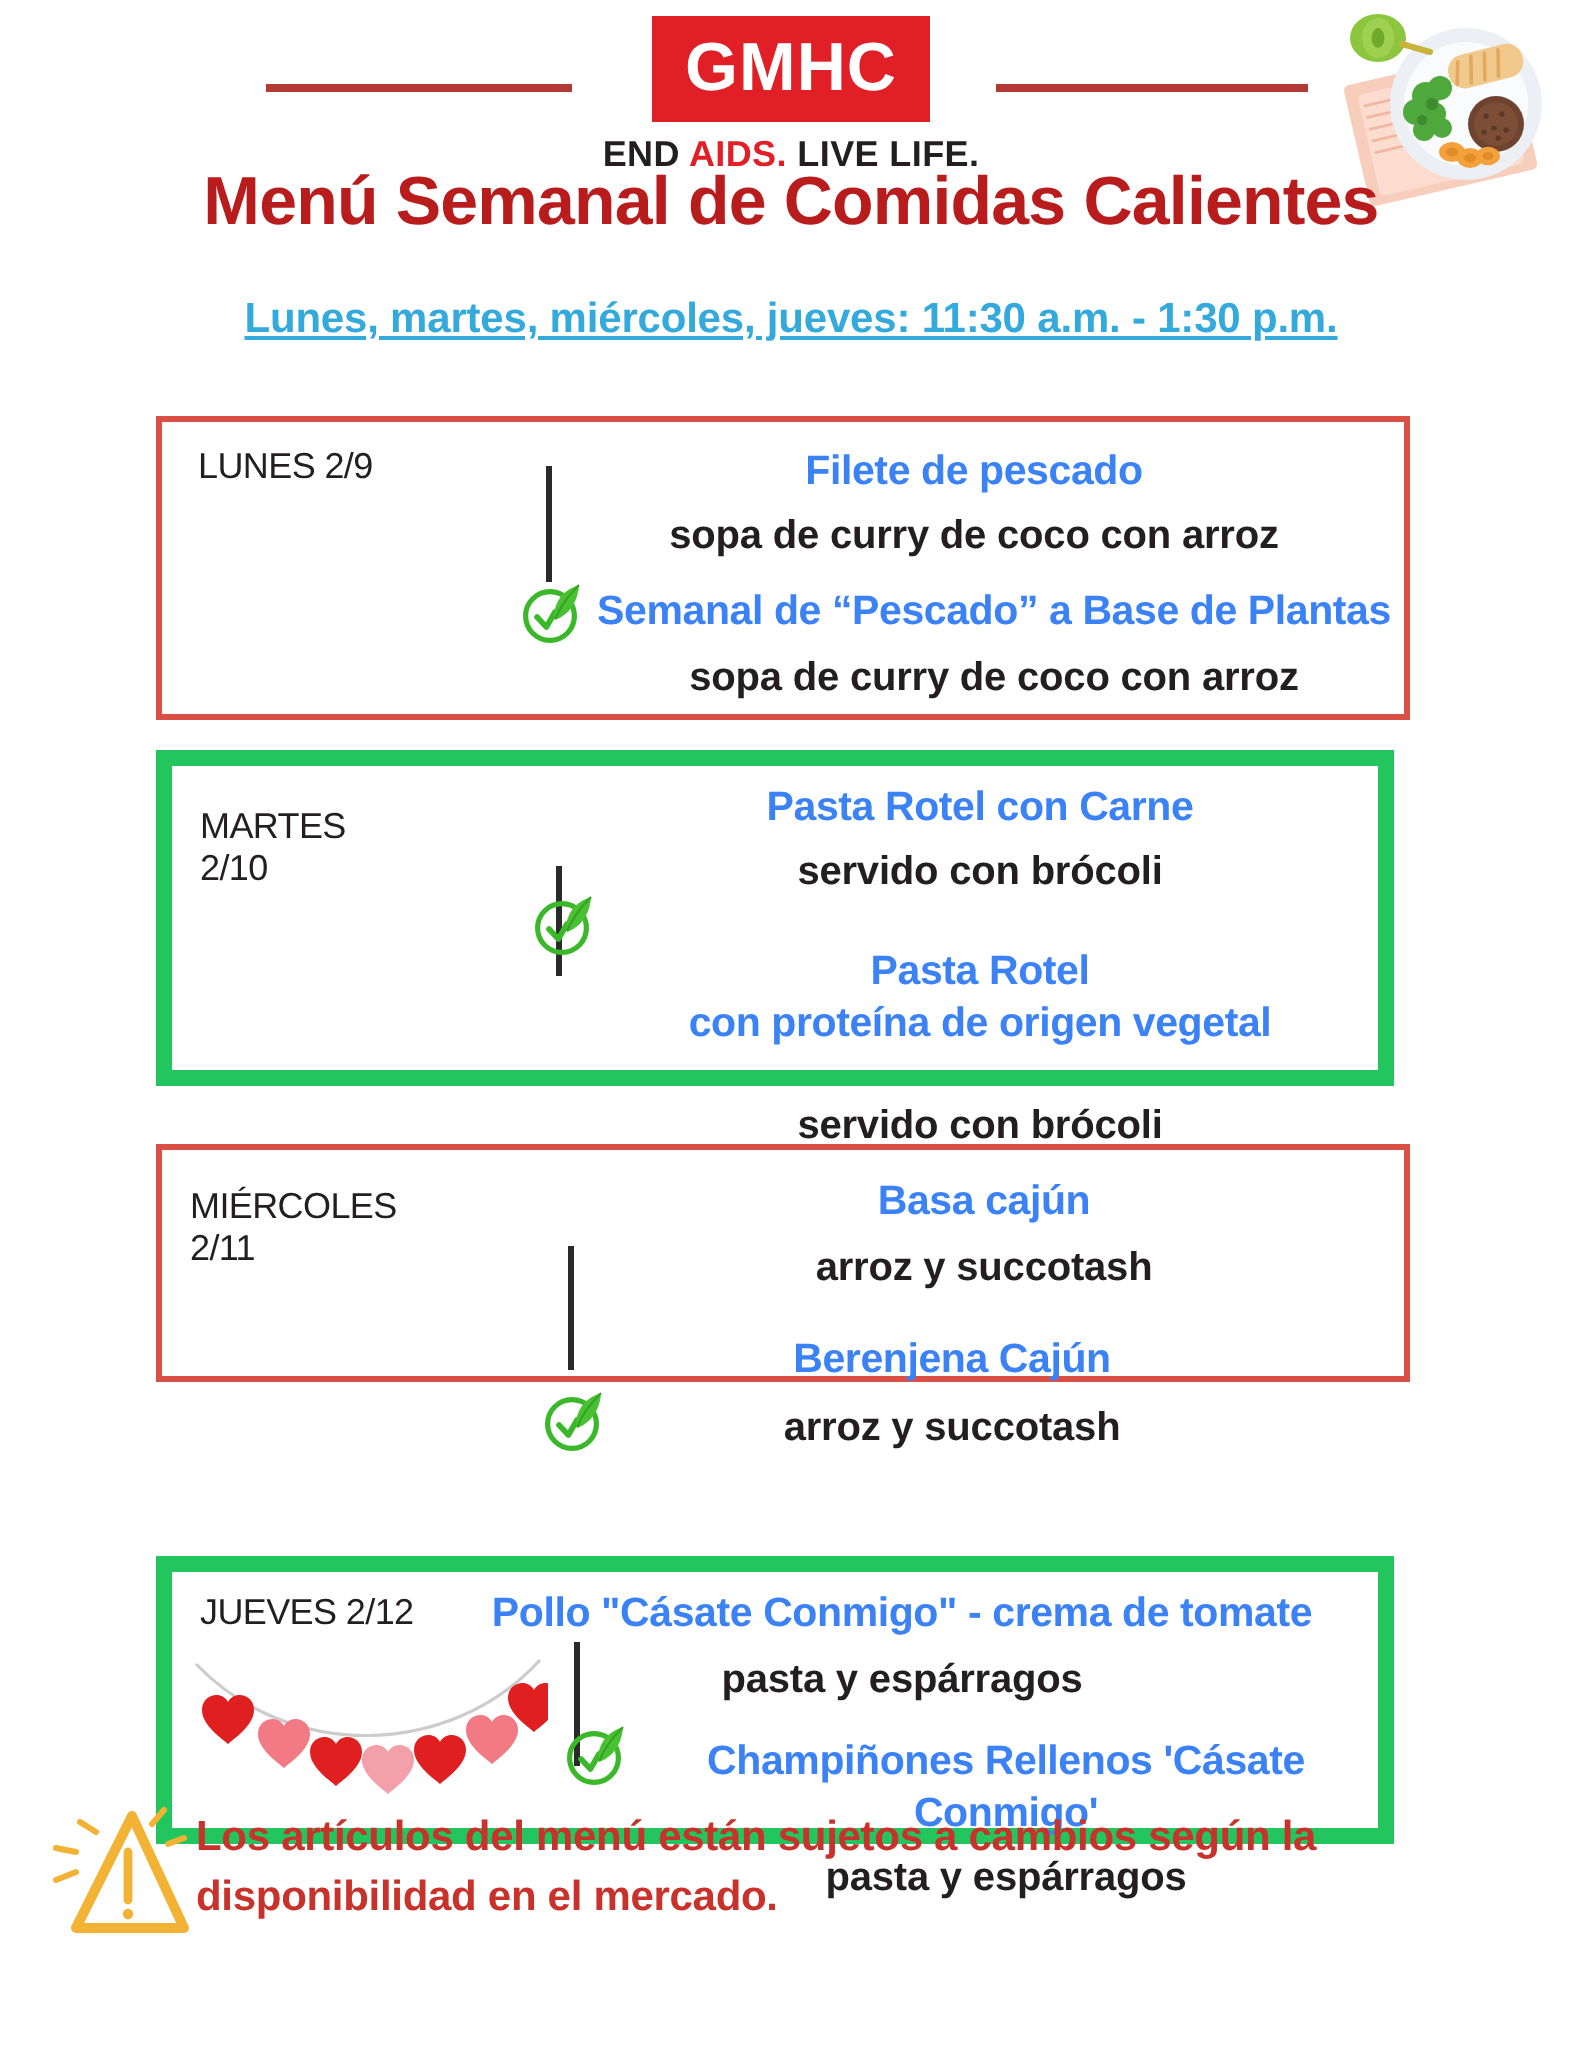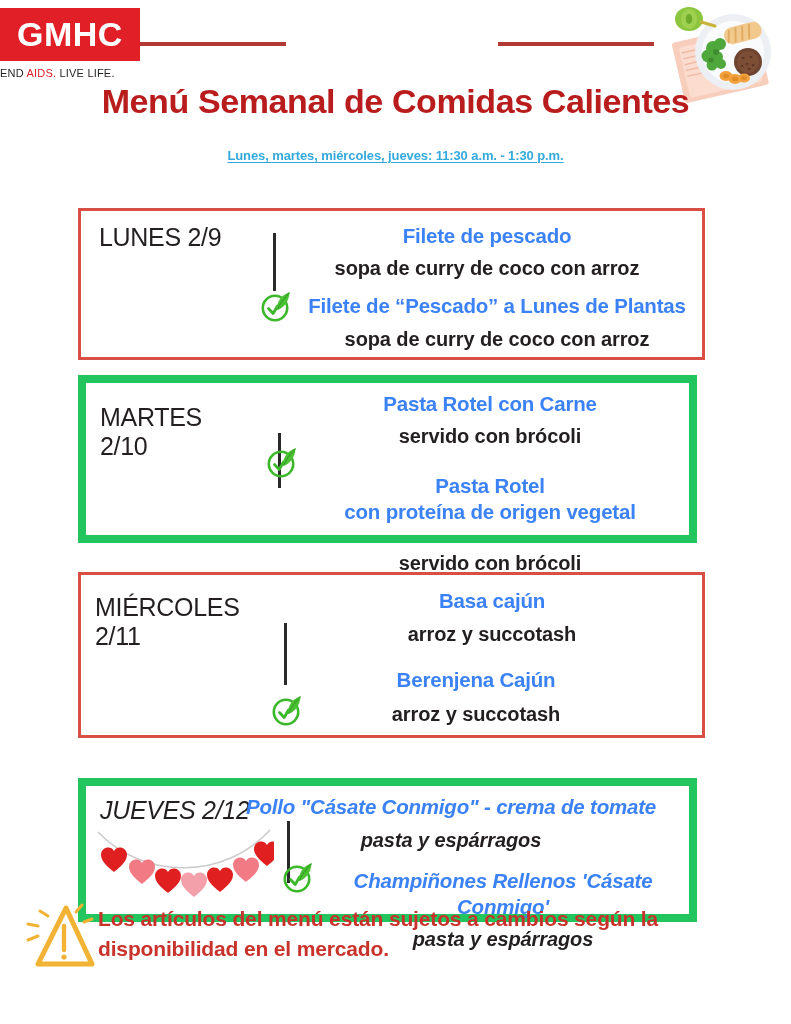--- a/index.html
+++ b/index.html
@@ -35,37 +35,37 @@
     background: #b33a32;
   }
   .rule-left  { left: 133px; width: 153px; }
   .rule-right { left: 498px; width: 156px; }
 
   .logo-block {
     position: absolute;
     left: 0;
     top: 0;
     width: 791px;
-    text-align: left;
+    text-align: center;
   }
   .logo-box {
     display: inline-block;
     background: #e01f26;
     color: #ffffff;
     font-weight: bold;
     font-size: 34px;
     letter-spacing: 0.5px;
     line-height: 1;
     padding: 9px 17px 10px 17px;
     font-family: "Liberation Sans", sans-serif;
   }
   .logo-tag {
     margin-top: 6px;
-    font-size: 11px;
-    font-weight: normal;
+    font-size: 18px;
+    font-weight: bold;
     letter-spacing: 0.2px;
     color: #231f20;
   }
   .logo-tag .aids { color: #e01f26; }
 
   .page-title {
     position: absolute;
     top: 82px;
     left: 0;
     width: 791px;
@@ -74,21 +74,21 @@
     font-weight: bold;
     letter-spacing: -0.4px;
     color: #b91c1c;
   }
   .subtitle {
     position: absolute;
     top: 148px;
     left: 0;
     width: 791px;
     text-align: center;
-    font-size: 13px;
+    font-size: 21px;
     font-weight: bold;
     color: #34a9dc;
     text-decoration: underline;
     text-underline-offset: 2px;
     letter-spacing: -0.1px;
   }
 
   
   .food-art {
     position: absolute;
@@ -102,21 +102,21 @@
   .day-box {
     position: absolute;
     box-sizing: border-box;
     background: #ffffff;
   }
   .day-box.red   { border: 3px solid #d94f46; }
   .day-box.black { border: 8px solid #22c55e; }
 
   .day-label {
     position: absolute;
-    font-size: 25px;
+    font-size: 18px;
     font-weight: normal;
     color: #231f20;
     letter-spacing: -0.3px;
     line-height: 1.16;
     white-space: pre-line;
   }
 
   .divider {
     position: absolute;
     width: 3px;
@@ -283,21 +283,21 @@
   <div class="leaf-check" style="left:179px; top:78px;">
     <svg viewBox="0 0 34 34" width="34" height="34">
       <circle cx="15" cy="19" r="12.2" fill="none" stroke="#3ab82a" stroke-width="2.6"></circle>
       <path d="M8.5 19.5 L13.2 24.5 L17.5 17" fill="none" stroke="#3ab82a" stroke-width="2.8" stroke-linecap="round" stroke-linejoin="round"></path>
       <path d="M17 18 C18 10 23 5.5 29.5 3.5 C29 11 25.5 18 17.5 21 Z" fill="#49c132"></path>
       <path d="M17.6 20.6 C20 14 24.5 8.5 29.5 3.5" fill="none" stroke="#36a325" stroke-width="1.1"></path>
     </svg>
   </div>
 
   <div class="meals" style="left:206px; top:82px; width:420px;">
-    <div class="meal-title">Filete de “Pescado” a Lunes de Plantas</div>
+    <div class="meal-title">Semanal de “Pescado” a Base de Plantas</div>
     <div class="meal-sub" style="margin-top:7px;">sopa de curry de coco con arroz</div>
   </div>
 </div>
 
 <div class="day-box black" style="left:78px; top:375px; width:619px; height:168px;">
   <div class="day-label" style="left:14px; top:20px;">MARTES
 2/10</div>
   <div class="divider" style="left:192px; top:50px; height:55px;"></div>
 
   <div class="meals" style="left:204px; top:8px; width:400px;">
@@ -314,21 +314,21 @@
     </svg>
   </div>
 
   <div class="meals" style="left:204px; top:72px; width:400px; white-space:pre-line;">
     <div class="meal-title">Pasta Rotel
 con proteína de origen vegetal</div>
     <div class="meal-sub" style="margin-top:8px;">servido con brócoli</div>
   </div>
 </div>
 
-<div class="day-box red" style="left:78px; top:572px; width:627px; height:166px;">
+<div class="day-box red" style="left:78px; top:572px; width:627px; height:119px;">
   <div class="day-label" style="left:14px; top:18px;">MIÉRCOLES
 2/11</div>
   <div class="divider" style="left:203px; top:48px; height:62px;"></div>
 
   <div class="meals" style="left:216px; top:13px; width:390px;">
     <div class="meal-title">Basa cajún</div>
     <div class="meal-sub" style="margin-top:7px;">arroz y succotash</div>
   </div>
 
   <div class="leaf-check" style="left:190px; top:118px;">
@@ -339,21 +339,21 @@
       <path d="M17.6 20.6 C20 14 24.5 8.5 29.5 3.5" fill="none" stroke="#36a325" stroke-width="1.1"></path>
     </svg>
   </div>
 
   <div class="meals" style="left:200px; top:92px; width:390px;">
     <div class="meal-title">Berenjena Cajún</div>
     <div class="meal-sub" style="margin-top:8px;">arroz y succotash</div>
   </div>
 </div>
 
-<div class="day-box black" style="left:78px; top:778px; width:619px; height:144px;font-style:italic;">
+<div class="day-box black" style="left:78px; top:778px; width:619px; height:144px;">
   <div class="day-label" style="left:14px; top:10px;">JUEVES 2/12</div>
 
   <div class="garland" style="left:8px; top:42px;">
     <svg viewBox="0 0 180 78" width="180" height="78">
       <path d="M4 4 C50 52 130 52 176 2" fill="none" stroke="#cccccc" stroke-width="1.6"></path>
       <g>
         <g transform="translate(20,30) scale(1.0)" fill="#e02020">
           <path d="M0,-7 C-3,-13 -13,-11 -13,-3 C-13,5 -2,12 0,14 C2,12 13,5 13,-3 C13,-11 3,-13 0,-7 Z"></path>
         </g>
         <g transform="translate(48,42)" fill="#f27a84">

